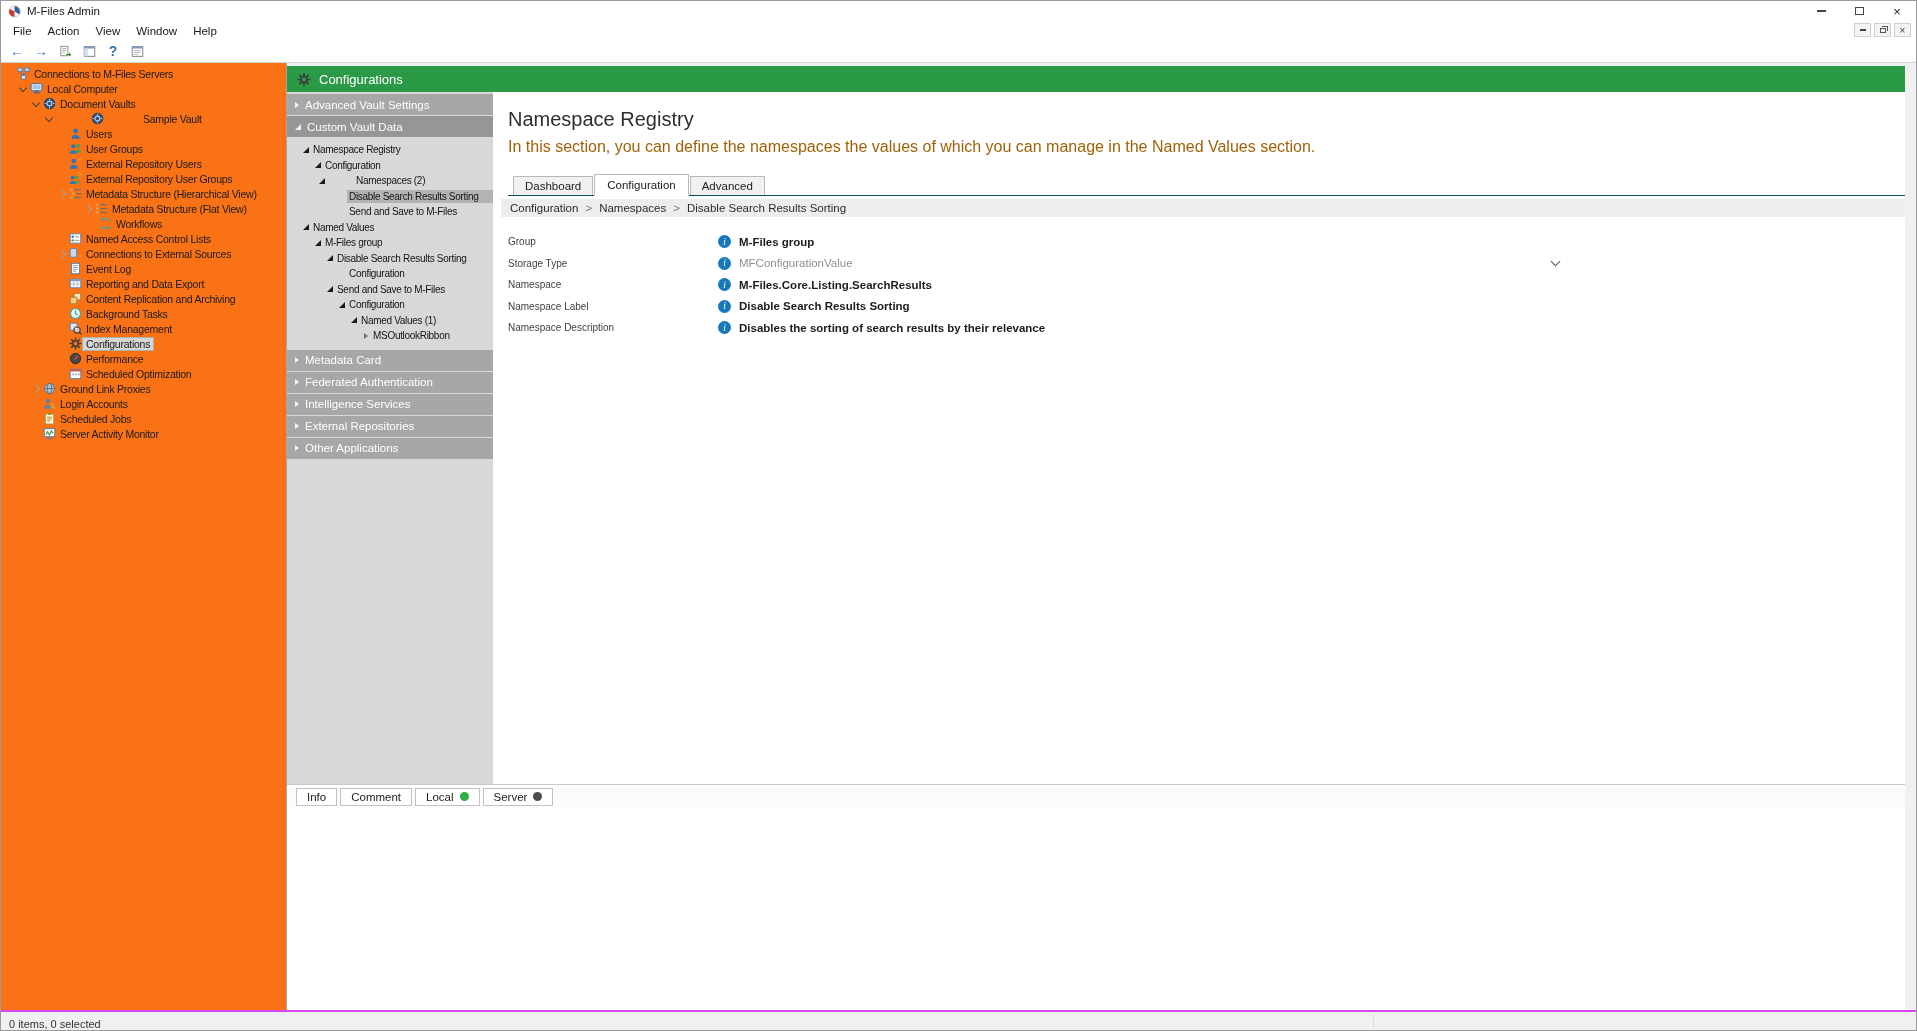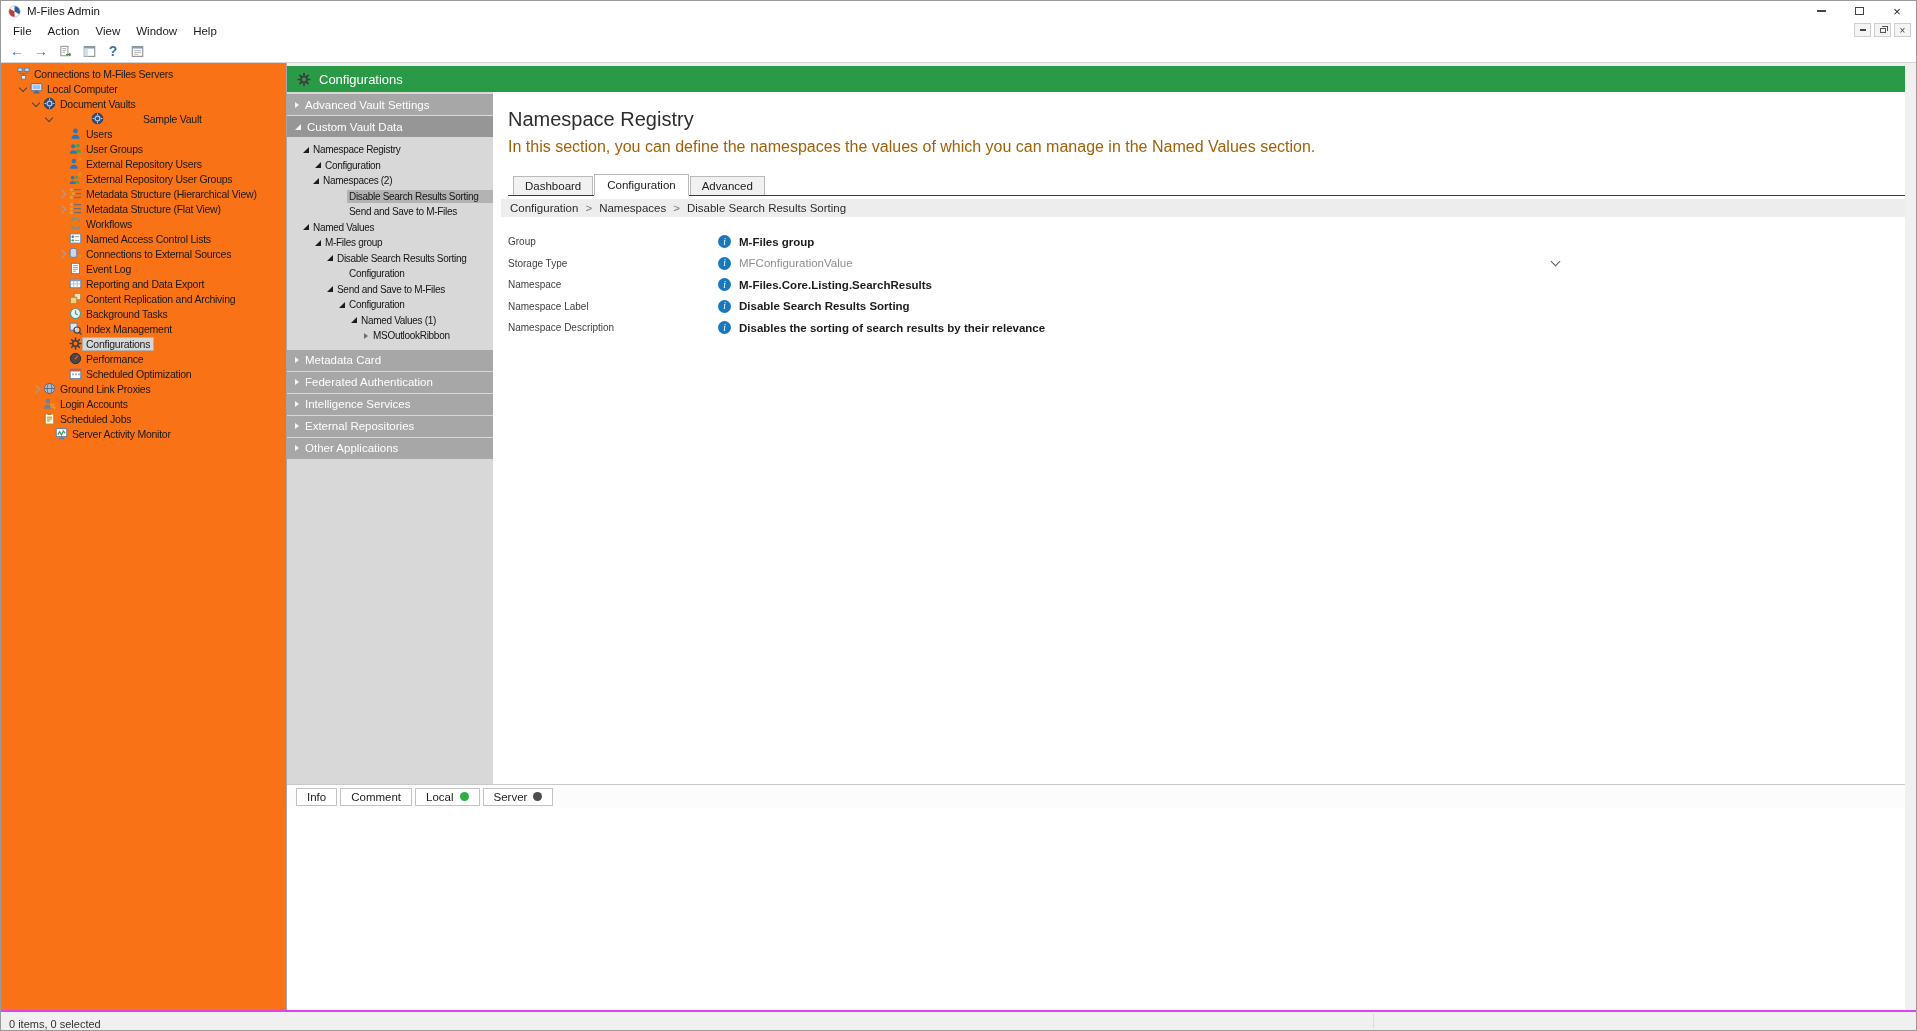--- a/index.html
+++ b/index.html
@@ -314,37 +314,37 @@
               <rect x="1" y="1.4" width="3" height="3" fill="#e59b3c"></rect>
               <path d="M5.4 2.9H13" stroke="#6d6d6d" stroke-width="1.3"></path>
               <rect x="3" y="5.6" width="3" height="3" fill="#e59b3c"></rect>
               <path d="M7.4 7.1H13" stroke="#6d6d6d" stroke-width="1.3"></path>
               <rect x="1" y="9.8" width="3" height="3" fill="#e59b3c"></rect>
               <path d="M5.4 11.3H13" stroke="#6d6d6d" stroke-width="1.3"></path>
             </svg>
           </span>
           <span class="tlabel">Metadata Structure (Hierarchical View)</span>
         </div>
-        <div class="trow" style="padding-left: 54px;">
+        <div class="trow" style="padding-left: 80px;">
           <span class="chev">
             <i class="collapsed"></i>
           </span>
           <span class="ic ticon">
             <svg width="13" height="13" viewBox="0 0 14 14">
               <rect x="1" y="1.4" width="3" height="3" fill="#e59b3c"></rect>
               <path d="M5.4 2.9H13" stroke="#6d6d6d" stroke-width="1.3"></path>
               <rect x="1" y="5.6" width="3" height="3" fill="#e59b3c"></rect>
               <path d="M5.4 7.1H13" stroke="#6d6d6d" stroke-width="1.3"></path>
               <rect x="1" y="9.8" width="3" height="3" fill="#e59b3c"></rect>
               <path d="M5.4 11.3H13" stroke="#6d6d6d" stroke-width="1.3"></path>
             </svg>
           </span>
           <span class="tlabel">Metadata Structure (Flat View)</span>
         </div>
-        <div class="trow" style="padding-left: 54px;">
+        <div class="trow" style="padding-left: 84px;">
           <span class="chev"></span>
           <span class="ic ticon">
             <svg width="13" height="13" viewBox="0 0 14 14">
               <path d="M11.7 4.7A5.2 5.2 0 0 0 3.3 3.3" fill="none" stroke="#49a19c" stroke-width="1.5"></path>
               <path d="M1.9 0.9l1 3.5 3.1-1.9z" fill="#49a19c"></path>
               <path d="M2.3 9.3a5.2 5.2 0 0 0 8.4 1.4" fill="none" stroke="#49a19c" stroke-width="1.5"></path>
               <path d="M12.1 13.1l-1-3.5-3.1 1.9z" fill="#49a19c"></path>
             </svg>
           </span>
           <span class="tlabel">Workflows</span>
@@ -490,21 +490,21 @@
           <span class="chev"></span>
           <span class="ic ticon">
             <svg width="13" height="13" viewBox="0 0 14 14">
               <rect x="2.4" y="2" width="9.2" height="11" fill="#fff7e0" stroke="#a8862f"></rect>
               <rect x="5" y="1" width="4" height="2.2" fill="#a8862f"></rect>
               <path d="M4.4 5.6h5.2M4.4 7.6h5.2M4.4 9.6h3.4" stroke="#a8862f" stroke-width="1"></path>
             </svg>
           </span>
           <span class="tlabel">Scheduled Jobs</span>
         </div>
-        <div class="trow" style="padding-left: 40px;">
+        <div class="trow" style="padding-left: 28px;">
           <span class="chev"></span>
           <span class="ic ticon">
             <svg width="13" height="13" viewBox="0 0 14 14">
               <rect x="1.3" y="1.8" width="11.4" height="8.6" fill="#fff" stroke="#5a7aa6"></rect>
               <polyline points="3,8.2 5,5 7,8.6 9,4.2 11,6.8" fill="none" stroke="#41a052" stroke-width="1.3"></polyline>
               <path d="M4.4 12.4h5.2" stroke="#5a7aa6" stroke-width="1.4"></path>
             </svg>
           </span>
           <span class="tlabel">Server Activity Monitor</span>
         </div>
@@ -539,21 +539,21 @@
                   <i class="tri-exp"></i>
                 </span>
                 <span class="mlabel">Namespace Registry</span>
               </div>
               <div class="mrow" style="padding-left: 26px;">
                 <span class="mmark">
                   <i class="tri-exp"></i>
                 </span>
                 <span class="mlabel">Configuration</span>
               </div>
-              <div class="mrow" style="padding-left: 24px;">
+              <div class="mrow" style="padding-left: 30px; gap: 27px;">
                 <span class="mmark">
                   <i class="tri-exp"></i>
                 </span>
                 <span class="mlabel">Namespaces (2)</span>
               </div>
               <div class="mrow sel" style="padding-left: 50px;">
                 <span class="mmark"></span>
                 <span class="mlabel">Disable Search Results Sorting</span>
               </div>
               <div class="mrow" style="padding-left: 50px;">

